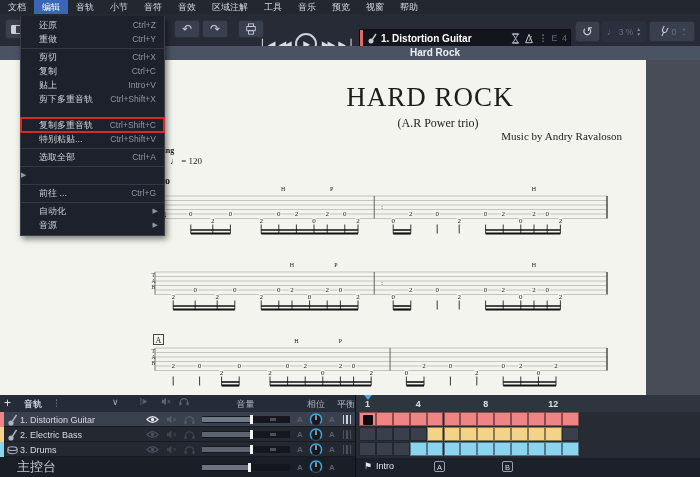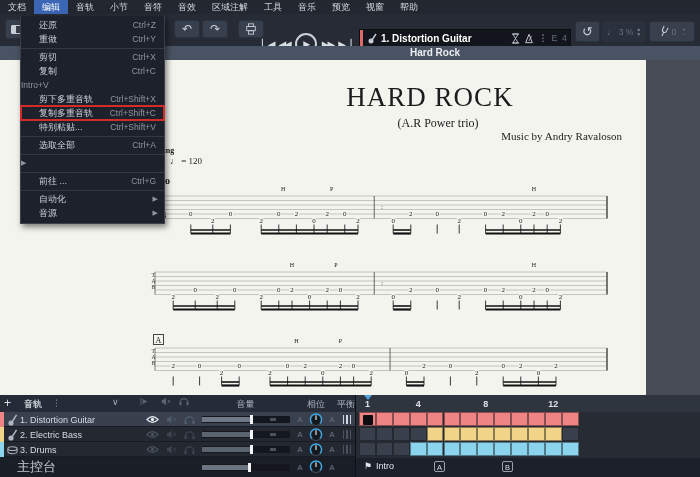--- a/index.html
+++ b/index.html
@@ -99,21 +99,21 @@
   .mkbox { width:11px; height:11px; border:1px solid #99a0ab; border-radius:2px; text-align:center;
     line-height:11px; font-size:7.5px; color:#d7dbe2; }
   
   .editmenu { position:absolute; left:20px; top:16px; width:145px; background:#1d212b;
     border:1px solid #3a3f4a; border-top:none; z-index:50; padding:2px 0 3px 0;
     box-shadow:2px 3px 6px rgba(0,0,0,.5); }
   .mi { position:relative; height:14px; display:flex; align-items:center; font-size:9px; color:#ccd0d8; }
   .mi .lab { padding-left:18px; flex:1; white-space:nowrap; }
   .mi .sc { padding-right:8px; color:#8e95a2; font-size:8.5px; }
   .mi .arr { padding-right:6px; color:#8e95a2; font-size:7px; }
-  .mi.hl { outline:2px solid #d42a2a; outline-offset:-1px; z-index:2; }
+  .mi.hl { outline:2px solid #d42a2a; outline-offset:-1px; z-index:2;margin-top:12px; }
   .msep { height:4px; display:flex; align-items:center; }
   .msep::before { content:""; display:block; width:100%; height:1px; background:#323845; }
 </style>
 </head>
 <body>
 
 <div id="app">
 
   <div class="menubar">
       <div class="mitem">文档</div>
@@ -727,20 +727,21 @@
       <div class="msep"></div>
       <div class="mi">
         <span class="lab">剪切</span>
         <span class="sc">Ctrl+X</span>
       </div>
       <div class="mi">
         <span class="lab">复制</span>
         <span class="sc">Ctrl+C</span>
       </div>
       <div class="mi">
+        <span class="lab">贴上</span>
         <span class="sc">Intro+V</span>
       </div>
       <div class="mi">
         <span class="lab">剪下多重音轨</span>
         <span class="sc">Ctrl+Shift+X</span>
       </div>
       <div class="mi hl">
         <span class="lab">复制多重音轨</span>
         <span class="sc">Ctrl+Shift+C</span>
       </div>

